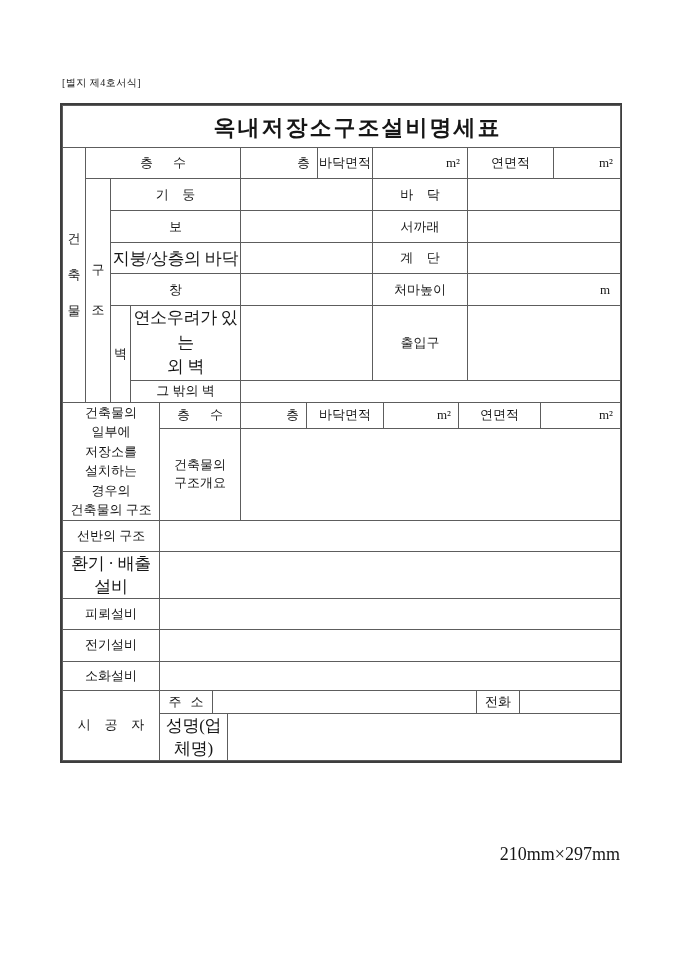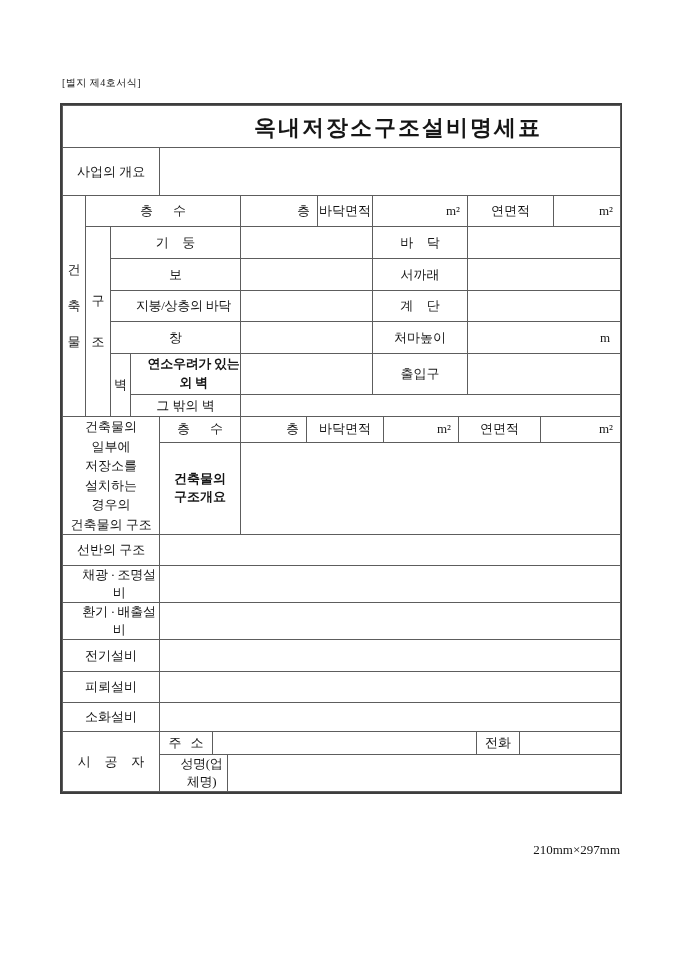--- a/index.html
+++ b/index.html
@@ -4,31 +4,31 @@
 <style>
   html,body{margin:0;padding:0;background:#ffffff;}
   body{width:680px;height:962px;font-family:"Liberation Serif","DejaVu Serif",serif;color:#161616;}
   .sheet{position:relative;width:680px;height:962px;background:#fff;overflow:hidden;}
   .form-note{position:absolute;left:62px;top:76px;font-size:10px;letter-spacing:0.5px;}
   .tbl-wrap{position:absolute;left:60px;top:103px;width:558px;border:2px solid #3e3e3e;background:#fff;}
   table{border-collapse:collapse;table-layout:fixed;width:558px;}
   table + table{margin-top:-1px;}
   td{border:1px solid #5d5d5d;padding:0;font-size:13px;text-align:center;vertical-align:middle;overflow:hidden;}
   .title-cell{border:1px solid #5d5d5d;}
-  .title-flex{display:flex;justify-content:flex-end;align-items:center;padding:2px 78px 0 88px;font-size:22px;font-weight:bold;letter-spacing:2px;white-space:nowrap;}
-  .pre{white-space:pre-line;line-height:1.45;font-weight:bold;}
+  .title-flex{display:flex;justify-content:center;align-items:center;padding:2px 56px 0 88px;font-size:22px;font-weight:bold;letter-spacing:2px;white-space:nowrap;}
+  .pre{white-space:pre-line;line-height:1.45;}
   .v3{white-space:pre-line;line-height:2.75;}
   .v2{white-space:pre-line;line-height:3.1;}
   .side6{white-space:pre-line;line-height:1.5;}
   .unit{text-align:right;padding-right:7px;}
   .ws-lg{word-spacing:1.3em;}
   .ws-md{word-spacing:0.8em;}
   .ws-sm{word-spacing:0.45em;margin-top:25px;}
-  .fs12{font-size:13px;letter-spacing:-0.3px;padding-left:16px;}
-  .foot{position:absolute;left:60px;top:839px;width:560px;text-align:right;font-size:13px;line-height:1.7;}
+  .fs12{font-size:17px;letter-spacing:-0.3px;}
+  .foot{position:absolute;left:60px;top:839px;width:560px;text-align:right;font-size:18px;line-height:1.7;}
 </style>
 </head>
 <body>
 
 <div class="sheet">
 
   <div class="form-note">[별지 제4호서식]</div>
 
   <div class="tbl-wrap">
 
@@ -41,32 +41,20 @@
         <td class="title-cell">
           <div class="title-flex">
             <span>옥내저장소</span>
             <span>구조설비명세표</span>
           </div>
         </td>
       </tr>
     </tbody>
       </table>
 
-    <table>
-      <colgroup>
-          <col style="width:97px">
-          <col style="width:461px">
-        </colgroup>
-      <tbody>
-          <tr style="height:48px">
-        <td>사업의 개요</td>
-        <td></td>
-      </tr>
-    </tbody>
-      </table>
 
     <table>
       <colgroup>
         <col style="width:23px">
           <col style="width:25px">
           <col style="width:20px">
         <col style="width:110px">
           <col style="width:77px">
           <col style="width:55px">
         <col style="width:95px">
@@ -163,33 +151,29 @@
       <colgroup>
           <col style="width:97px">
           <col style="width:461px">
         </colgroup>
       <tbody>
           <tr style="height:31px">
         <td>선반의 구조</td>
         <td></td>
       </tr>
       <tr style="height:32px">
-        <td class="fs12">채광 · 조명설비</td>
-        <td></td>
-      </tr>
-      <tr style="height:32px">
         <td class="fs12">환기 · 배출설비</td>
-        <td></td>
-      </tr>
-      <tr style="height:32px">
-        <td>전기설비</td>
         <td></td>
       </tr>
       <tr style="height:31px">
         <td>피뢰설비</td>
+        <td></td>
+      </tr>
+      <tr style="height:32px">
+        <td>전기설비</td>
         <td></td>
       </tr>
       <tr style="height:29px">
         <td>소화설비</td>
         <td></td>
       </tr>
     </tbody>
       </table>
 
     <table>

